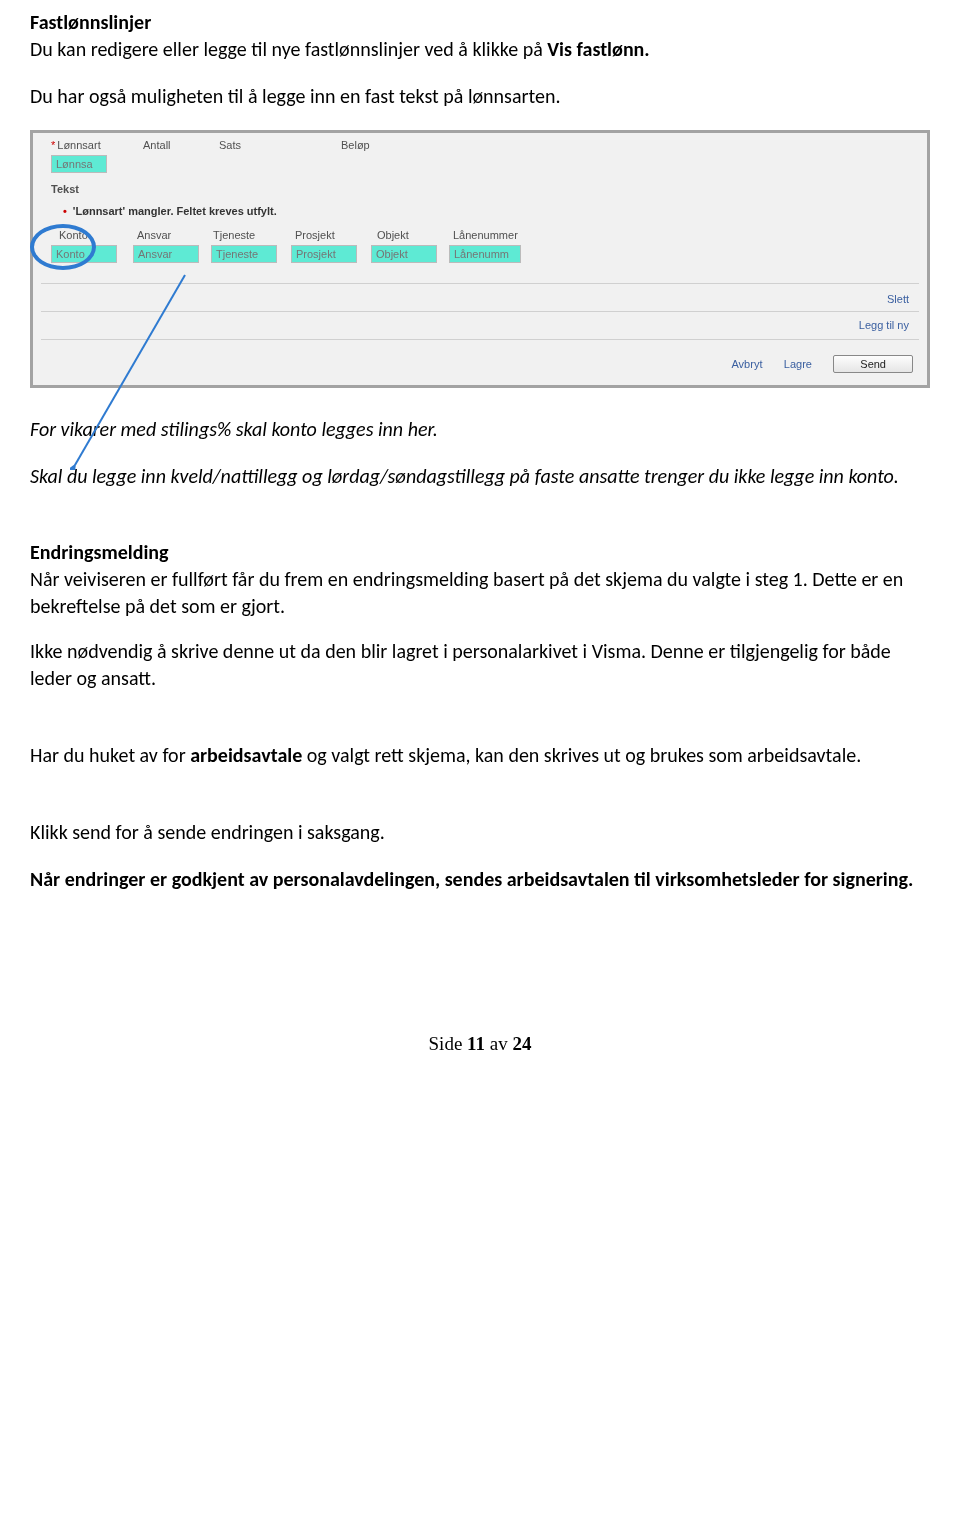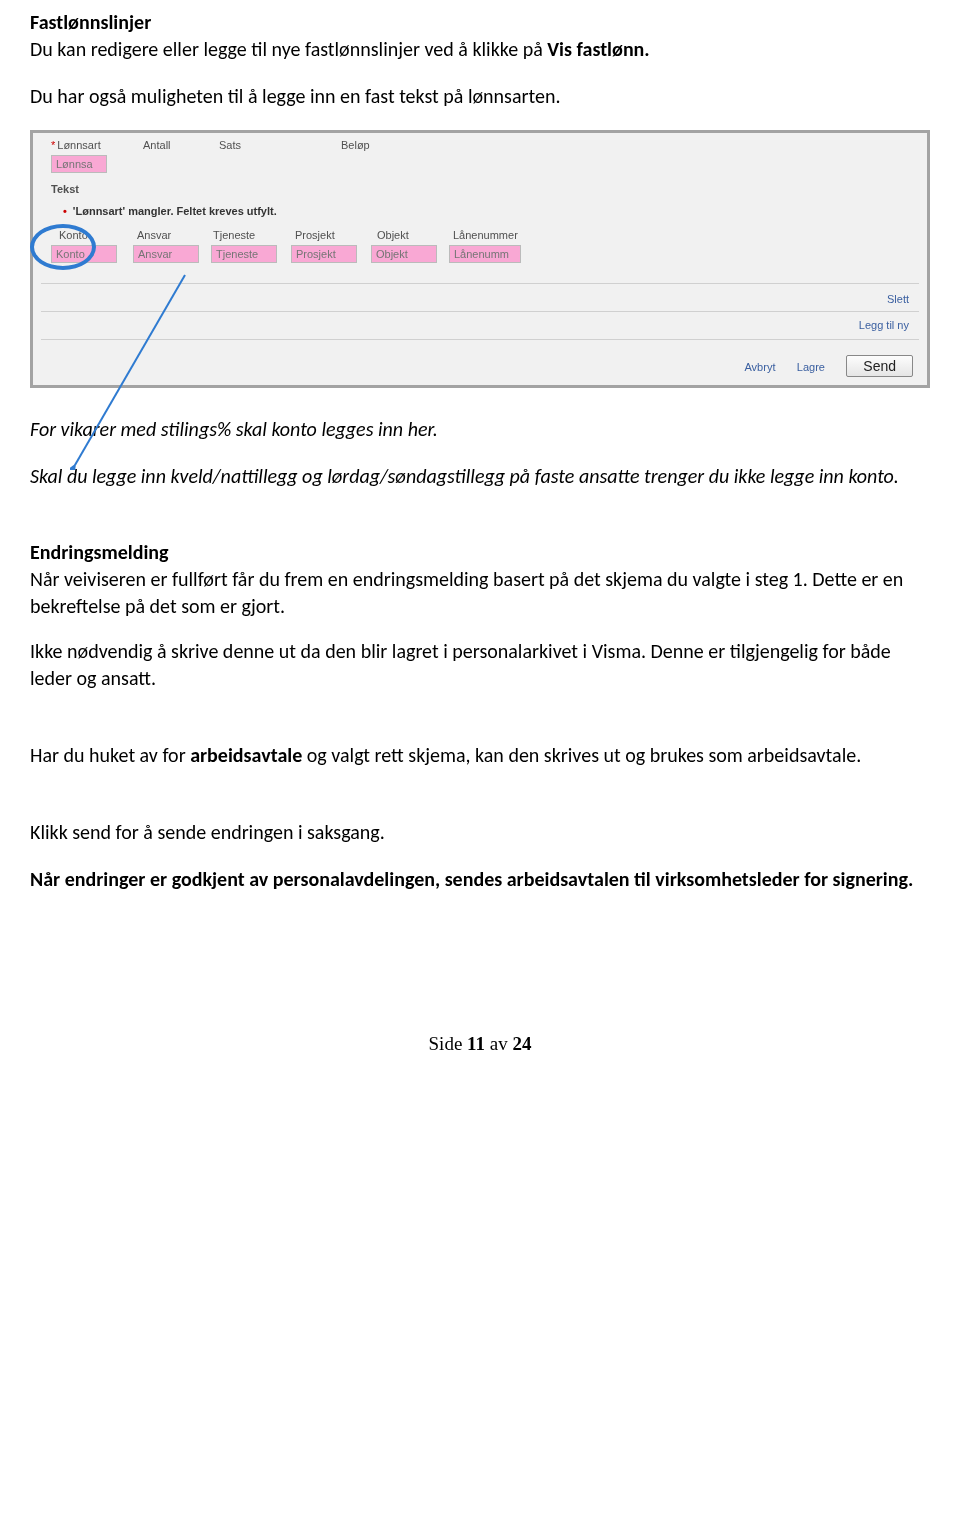--- a/index.html
+++ b/index.html
@@ -58,21 +58,21 @@
   }
   .req {
     color: #c00;
     margin-right: 2px;
   }
   .col-lonnsart { position:absolute; left: 0; }
   .col-antall   { position:absolute; left: 92px; }
   .col-sats     { position:absolute; left: 168px; }
   .col-belop    { position:absolute; left: 290px; }
   .inp {
-    background: #f9a8d4;
+    background: #5eead4;
     border: 1px solid #bbb;
     height: 18px;
     padding: 2px 4px;
     font-size: 11px;
     color: #666;
     box-sizing: border-box;
   }
   .lonnsart-input {
     position: absolute;
     top: 22px;
@@ -145,22 +145,22 @@
   .linklbl {
     color:#3a5fa0;
     font-size:11px;
     margin-right: 18px;
     margin-top: 18px;
   }
   .sendbtn {
     display:inline-block;
     background: linear-gradient(#fdfdfd,#e5e5e5);
     border:1px solid #888;
-    padding: 2px 16px;
-    font-size:14px;
+    padding: 2px 26px;
+    font-size:11px;
     color:#222;
     border-radius:2px;
   }
   
   .circle-anno {
     position:absolute;
     left: 0px;
     top: 94px;
     width: 66px;
     height: 46px;

